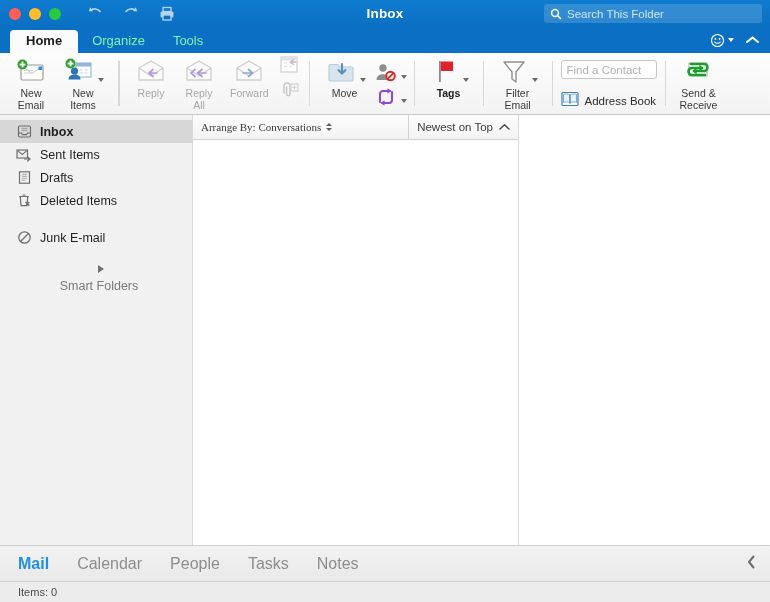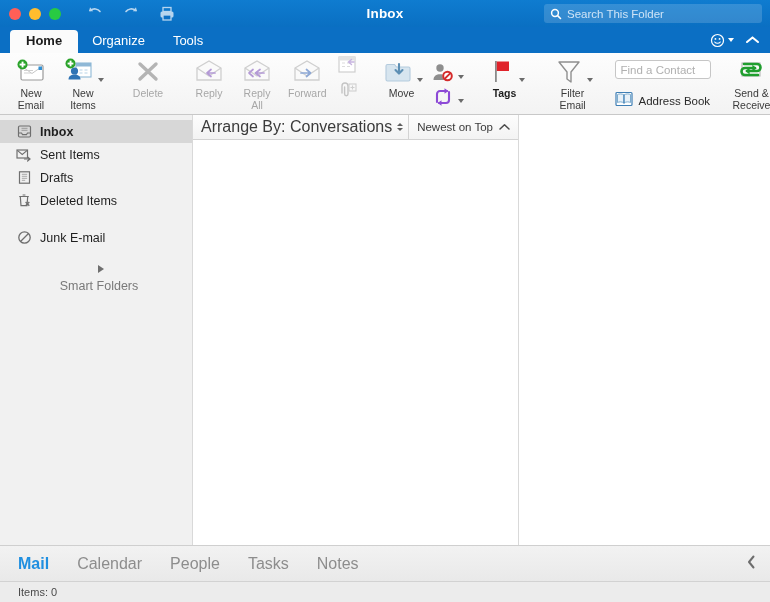--- a/index.html
+++ b/index.html
@@ -46,21 +46,21 @@
   }
   .search-input::placeholder { color: #cfe4f7; }
 
   
   .tabbar {
     position: absolute; top: 27px; left: 0; width: 770px; height: 26px;
     background: #0b6fc4;
     display: flex; align-items: flex-end;
   }
   .tab {
-    font-size: 13px; color: #ffffff; padding: 3px 14px 5px 14px;
+    font-size: 13px; color: #86efac; padding: 3px 14px 5px 14px;
     cursor: default; font-weight: 400;
   }
   .tab.active {
     background: #fbfbfb; color: #1b1b1b; font-weight: 600;
     border-radius: 4px 4px 0 0; margin-left: 10px;
     padding: 3px 16px 5px 16px;
   }
   .tabbar-right {
     margin-left: auto; display: flex; align-items: center;
     gap: 5px; padding: 0 10px 4px 0;
@@ -152,21 +152,21 @@
   }
   .arrangebar {
     height: 25px; display: flex; align-items: stretch;
     background: linear-gradient(#fdfdfd, #f3f3f3);
     border-bottom: 1px solid #d3d3d3; flex: none;
   }
   .arr-left {
     display: flex; align-items: center; gap: 5px; padding-left: 8px;
     flex: 1; cursor: default;
   }
-  .arr-left .txt { font-size: 16px; color: #3b3b3b; }
+  .arr-left .txt { font-size: 11px; color: #3b3b3b; font-family: Liberation Serif, serif; }
   .updown { display: flex; flex-direction: column; gap: 2px; }
   .ud-up {
     width: 0; height: 0; border-left: 3px solid transparent;
     border-right: 3px solid transparent; border-bottom: 3.5px solid #5e5e5e;
   }
   .ud-dn {
     width: 0; height: 0; border-left: 3px solid transparent;
     border-right: 3px solid transparent; border-top: 3.5px solid #5e5e5e;
   }
   .arr-right {
@@ -301,30 +301,20 @@
           </svg>
           <span class="mini-caret"></span>
         </span>
         <span class="lbl">New
 Items</span>
       </div>
     </div>
 
     <div class="rsep"></div>
 
-    <div class="rgroup">
-      <div class="rbtn dim">
-        <span class="glyph">
-          <svg width="32" height="26" viewBox="0 0 32 26">
-            <path d="M8 5 L24 20 M24 5 L8 20" stroke="#b4b4b4" stroke-width="3.4" stroke-linecap="round"></path>
-          </svg>
-        </span>
-        <span class="lbl">Delete</span>
-      </div>
-    </div>
 
     <div class="rsep"></div>
 
     <div class="rgroup">
       <div class="rbtn dim">
         <span class="glyph">
           <svg width="34" height="26" viewBox="0 0 34 26">
             <path d="M5 9 L17 2 L29 9 L29 21 L5 21 Z" fill="#fafafa" stroke="#cfcfcf" stroke-width="1.3"></path>
             <path d="M5 9 L17 17 L29 9" fill="none" stroke="#cfcfcf" stroke-width="1.3"></path>
             <path d="M23 14 L16 14 M19 10.5 L15 14 L19 17.5" stroke="#b49ad6" stroke-width="1.7" fill="none" stroke-linecap="round" stroke-linejoin="round"></path>

